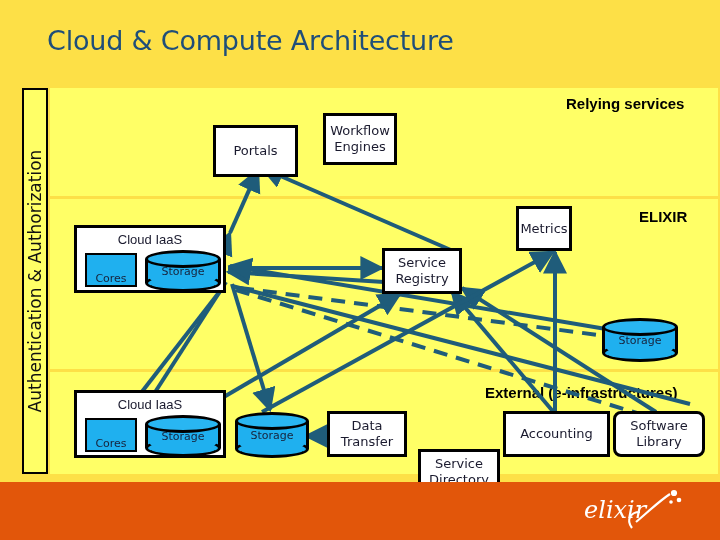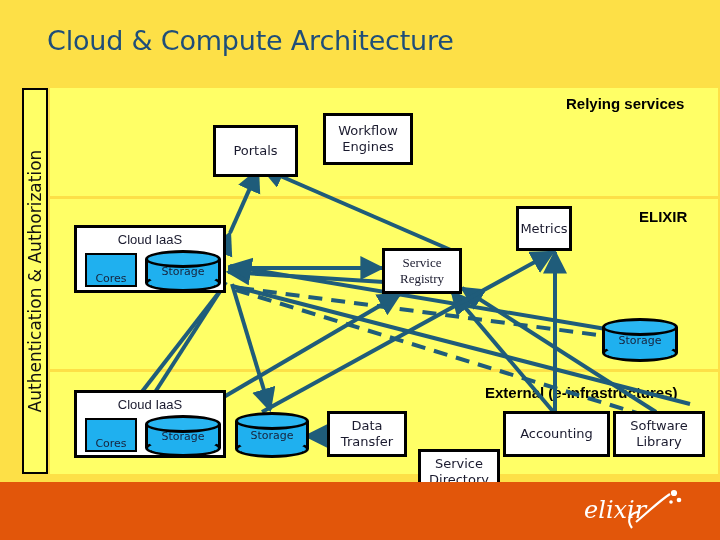--- a/index.html
+++ b/index.html
@@ -254,29 +254,29 @@
       <line x1="236" y1="290" x2="640" y2="414"></line>
 
       <line x1="240" y1="288" x2="606" y2="336"></line>
     </g>
   </svg>
 
   <div class="nbox" id="box-portals" style="left:213px; top:113px; width:85px; height:52px;margin-top:12px;">
     <span>Portals</span>
   </div>
 
-  <div class="nbox" id="box-workflow" style="left:323px; top:113px; width:90px; height:52px;">
+  <div class="nbox" id="box-workflow" style="left:323px; top:113px; width:74px; height:52px;">
     <span>Workflow Engines</span>
   </div>
 
   <div class="nbox" id="box-metrics" style="left:516px; top:206px; width:56px; height:45px;">
     <span>Metrics</span>
   </div>
 
-  <div class="nbox" id="box-service-registry" style="left:382px; top:248px; width:80px; height:46px;font-family:Liberation Serif, serif;">
+  <div class="nbox" id="box-service-registry" style="left:382px; top:248px; width:80px; height:46px;">
     <span>Service Registry</span>
   </div>
 
   <div class="iaas" id="iaas-top" style="left:74px; top:225px; width:152px; height:68px;">
     <div class="iaas-title">Cloud IaaS</div>
     <div class="cores" style="left:8px; top:25px; width:52px; height:34px;">
       <span>Cores</span>
     </div>
     <div class="cyl" style="left:68px; top:22px; width:76px; height:42px;">
       <div class="body"></div>
@@ -315,21 +315,21 @@
 
   <div class="nbox" style="left:327px; top:411px; width:80px; height:46px;">
     <span>Data Transfer</span>
   </div>
   <div class="nbox" style="left:418px; top:411px; width:82px; height:46px;margin-top:38px;">
     <span>Service Directory</span>
   </div>
   <div class="nbox" style="left:503px; top:411px; width:107px; height:46px;">
     <span>Accounting</span>
   </div>
-  <div class="nbox" style="left:613px; top:411px; width:92px; height:46px;">
+  <div class="nbox" style="left:613px; top:411px; width:92px; height:46px;border-radius:8px;">
     <span>Software Library</span>
   </div>
 
   <div id="footer"></div>
   <svg id="footer-logo" viewBox="0 0 120 46">
     <text x="6" y="30" font-family="DejaVu Serif, serif" font-style="italic" font-size="24" fill="#ffffff">elixir</text>
     <path d="M58 34 C 70 24, 80 14, 92 6" stroke="#ffffff" stroke-width="2.2" fill="none"></path>
     <path d="M54 40 C 48 32, 52 24, 62 24" stroke="#ffffff" stroke-width="2.2" fill="none"></path>
     <circle cx="96" cy="5" r="3.1" fill="#ffffff"></circle>
     <circle cx="101" cy="12" r="2.3" fill="#ffffff"></circle>

